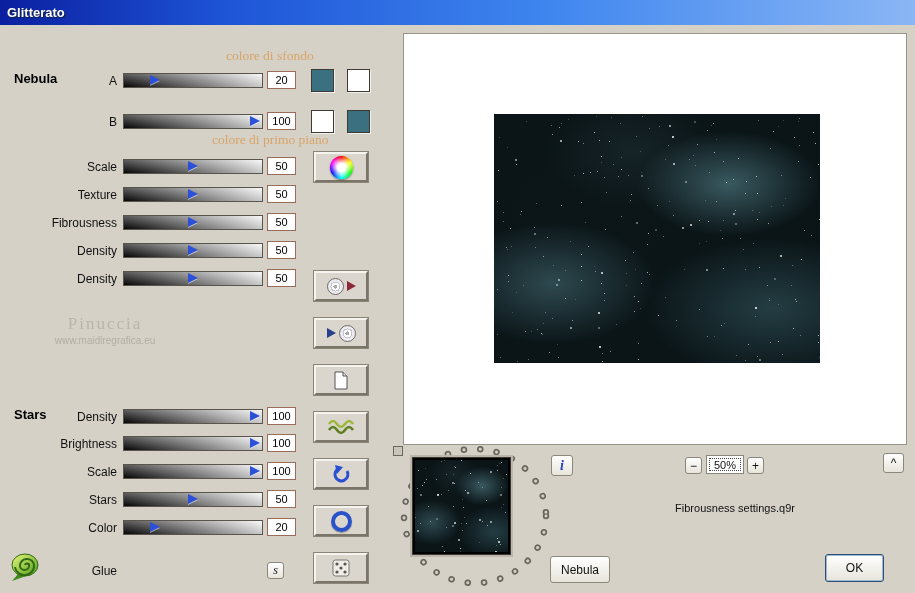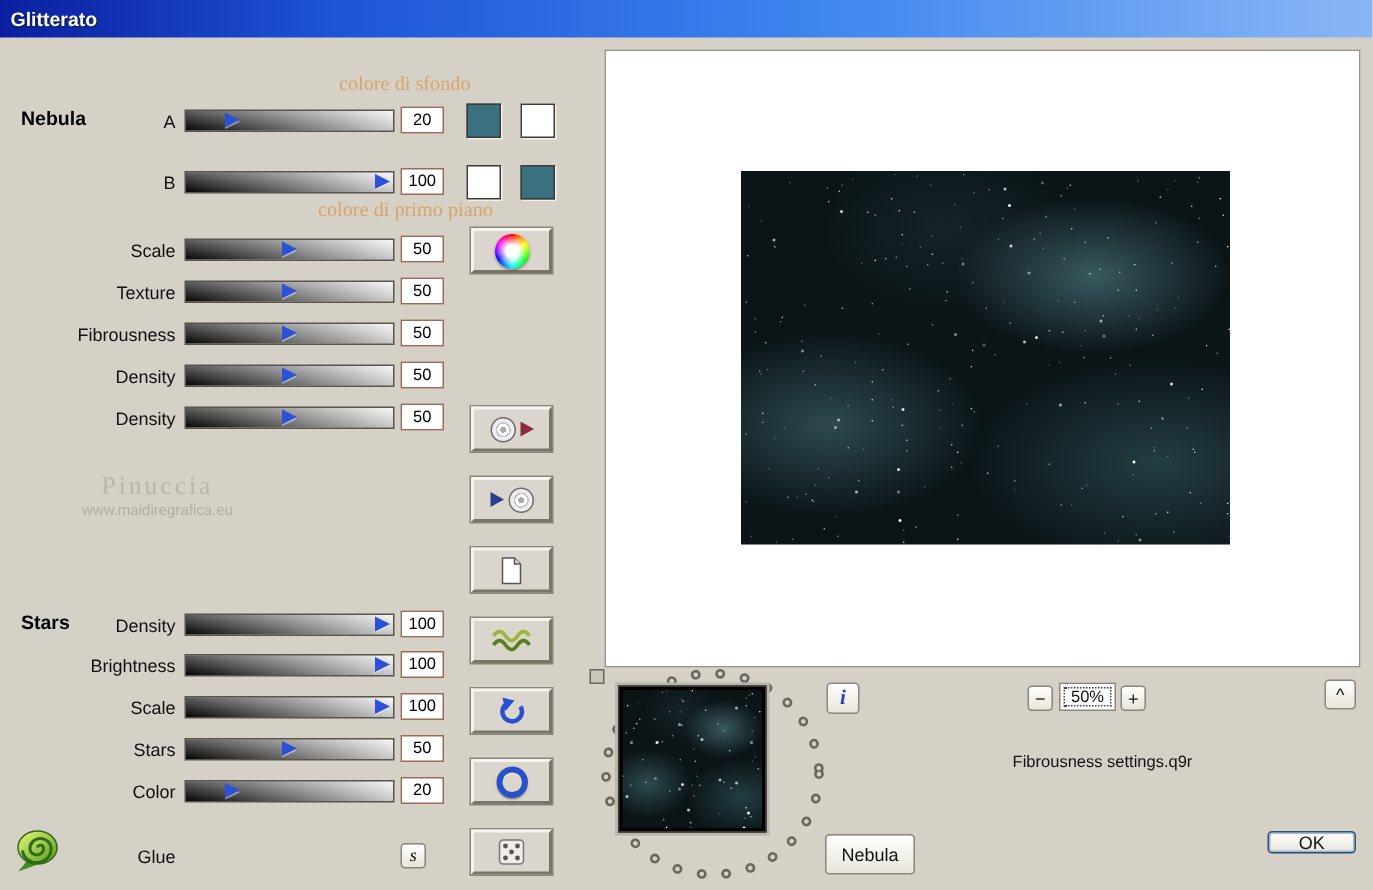--- a/index.html
+++ b/index.html
@@ -567,21 +567,21 @@
 </div>
 
 <div class="btn" style="left:685px;top:457px;width:17px;height:17px">−</div>
 <div class="zoomfield">50%</div>
 <div class="btn" style="left:747px;top:457px;width:17px;height:17px">+</div>
 <div class="btn" style="left:883px;top:453px;width:21px;height:20px">^</div>
 
 <div class="settings-label">Fibrousness settings.q9r</div>
 
 <div class="btn" style="left:550px;top:556px;width:60px;height:27px">Nebula</div>
-<div class="btn default" style="left:845px;top:554px;width:59px;height:15px">OK</div>
+<div class="btn default" style="left:825px;top:554px;width:59px;height:28px">OK</div>
 
 <svg class="shell" width="36" height="34" viewBox="0 0 36 34">
   <defs>
     <linearGradient id="gshell" x1="0" y1="0" x2="1" y2="1">
       <stop offset="0" stop-color="#e9f87a"></stop>
         <stop offset="1" stop-color="#4f9a1c"></stop>
     </linearGradient>
   </defs>
   <path d="M6 31 Q11 26 14 20 L20 26 Z" fill="#3f8a1a"></path>
   <ellipse cx="19" cy="15" rx="13" ry="11" fill="url(#gshell)" stroke="#2f6a14" stroke-width="1"></ellipse>

